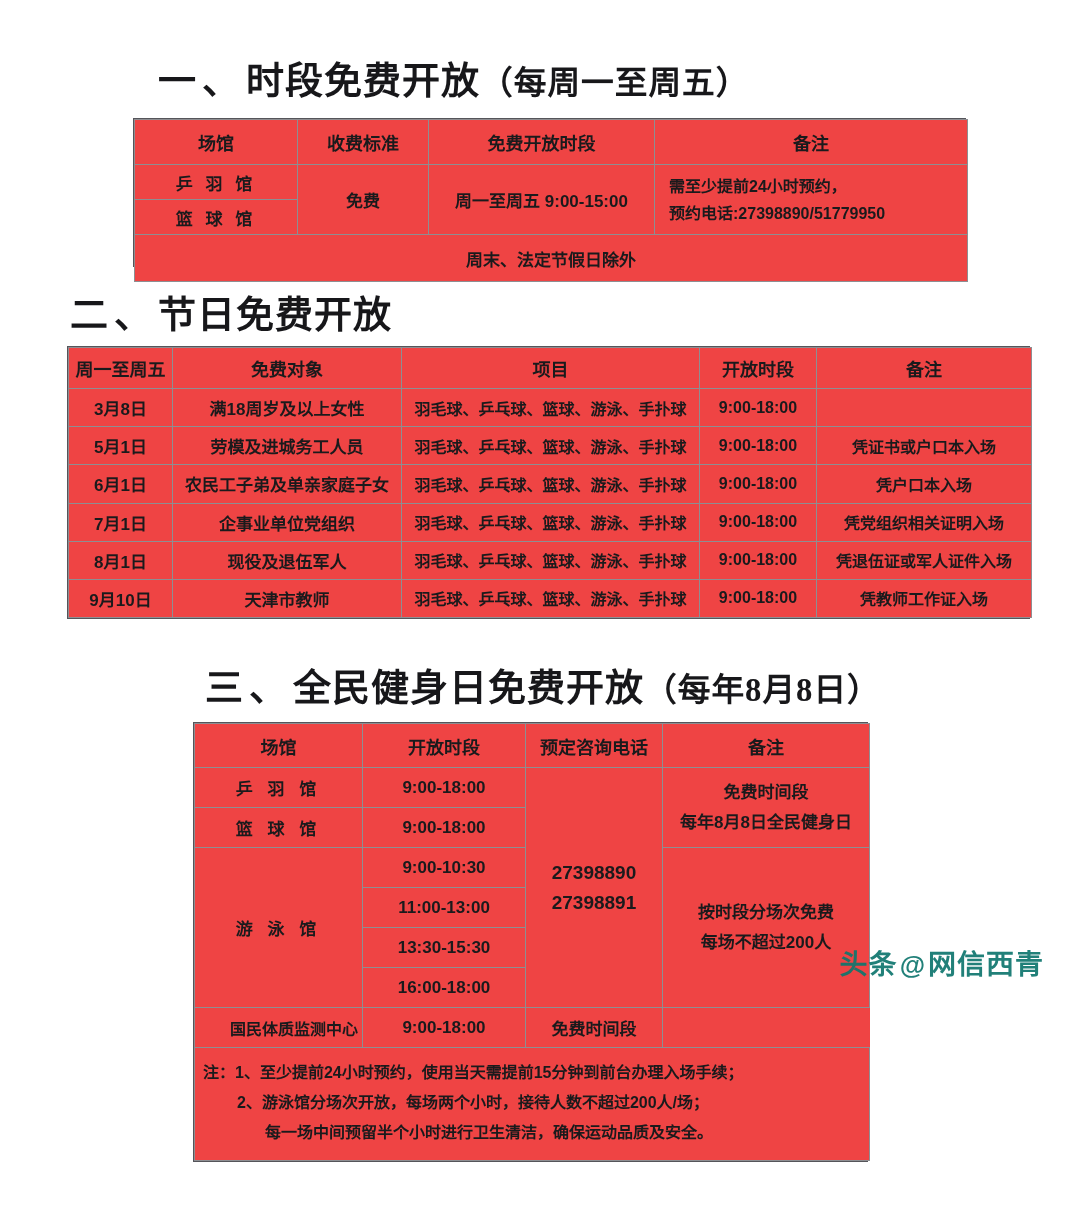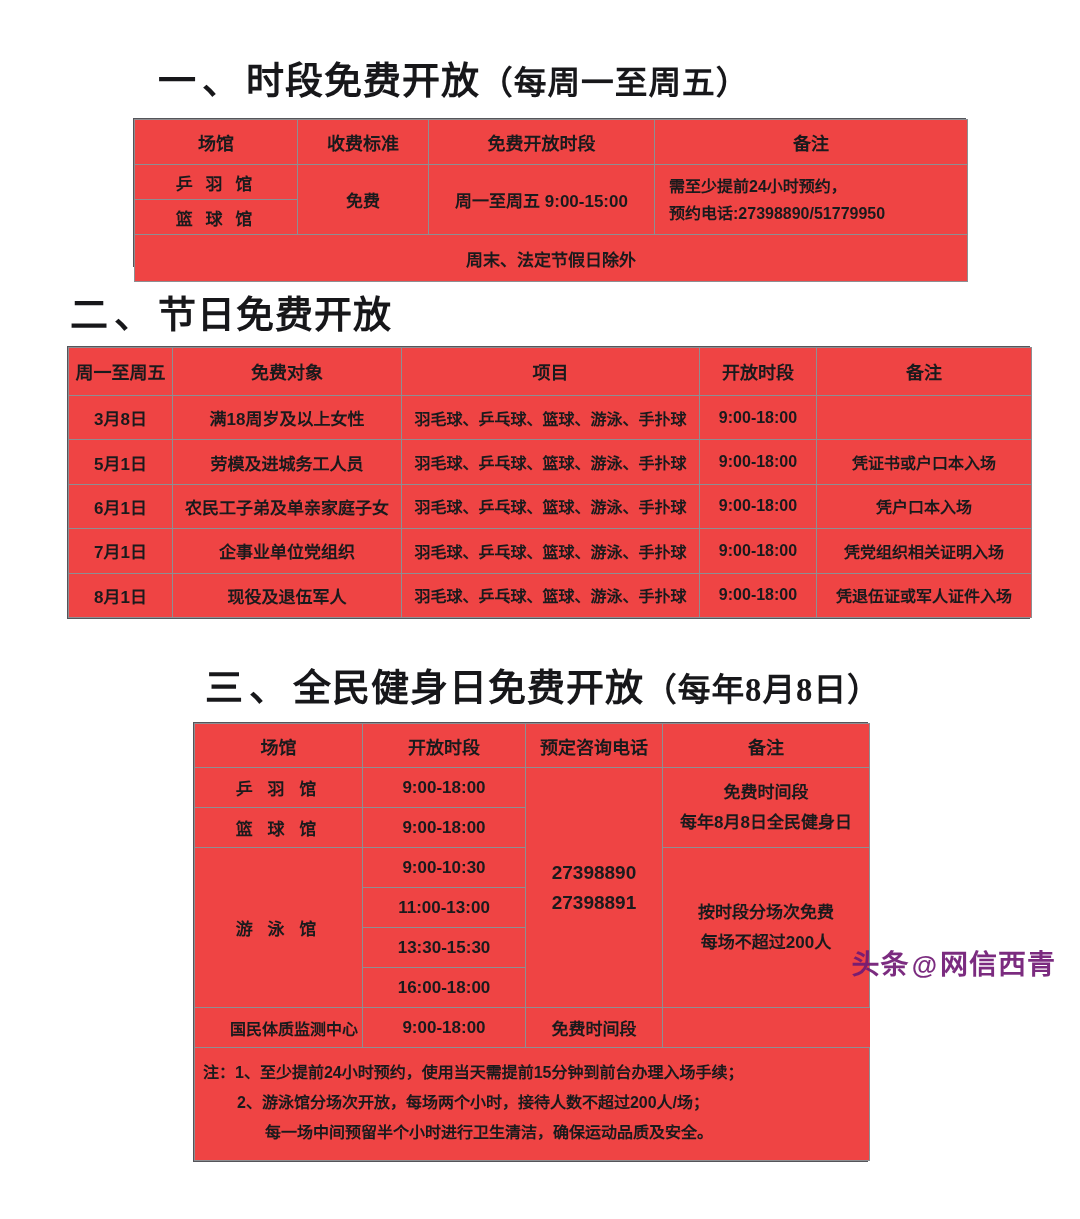--- a/index.html
+++ b/index.html
@@ -148,26 +148,26 @@
     font-size: 16px;
     line-height: 30px;
   }
   #table3 .notes-cell .ln { display: block; white-space: nowrap; }
   #table3 .notes-cell .ln2 { padding-left: 34px; }
   #table3 .notes-cell .ln3 { padding-left: 62px; }
 
   
   #watermark {
     position: absolute;
-    right: 24px;
+    right: 36px;
     bottom: 14px;
     font-family: "Liberation Sans", "DejaVu Sans", sans-serif;
     font-size: 28px;
     font-weight: bold;
-    color: #701a75;
+    color: #0f766e;
     letter-spacing: 1px;
     white-space: nowrap;
     opacity: 0.92;
   }
   #watermark .wm-at { font-size: 26px; padding: 0 2px; }
 </style>
 </head>
 <body>
 
 <div class="page">
@@ -260,20 +260,27 @@
           <td class="c-time">9:00-18:00</td>
           <td class="c-note">凭党组织相关证明入场</td>
         </tr>
         <tr>
           <td class="c-date">8月1日</td>
           <td class="c-target">现役及退伍军人</td>
           <td class="c-items">羽毛球、乒乓球、篮球、游泳、手扑球</td>
           <td class="c-time">9:00-18:00</td>
           <td class="c-note">凭退伍证或军人证件入场</td>
         </tr>
+        <tr>
+          <td class="c-date">9月10日</td>
+          <td class="c-target">天津市教师</td>
+          <td class="c-items">羽毛球、乒乓球、篮球、游泳、手扑球</td>
+          <td class="c-time">9:00-18:00</td>
+          <td class="c-note">凭教师工作证入场</td>
+        </tr>
       </tbody>
     </table>
   </div>
 
   <div class="heading" id="heading-3">
     <span class="num">三、</span><span>全民健身日免费开放</span><span class="paren">（每年8月8日）</span>
   </div>
 
   <div class="tbl-wrap" id="table3-wrap">
     <table class="doc" id="table3">

